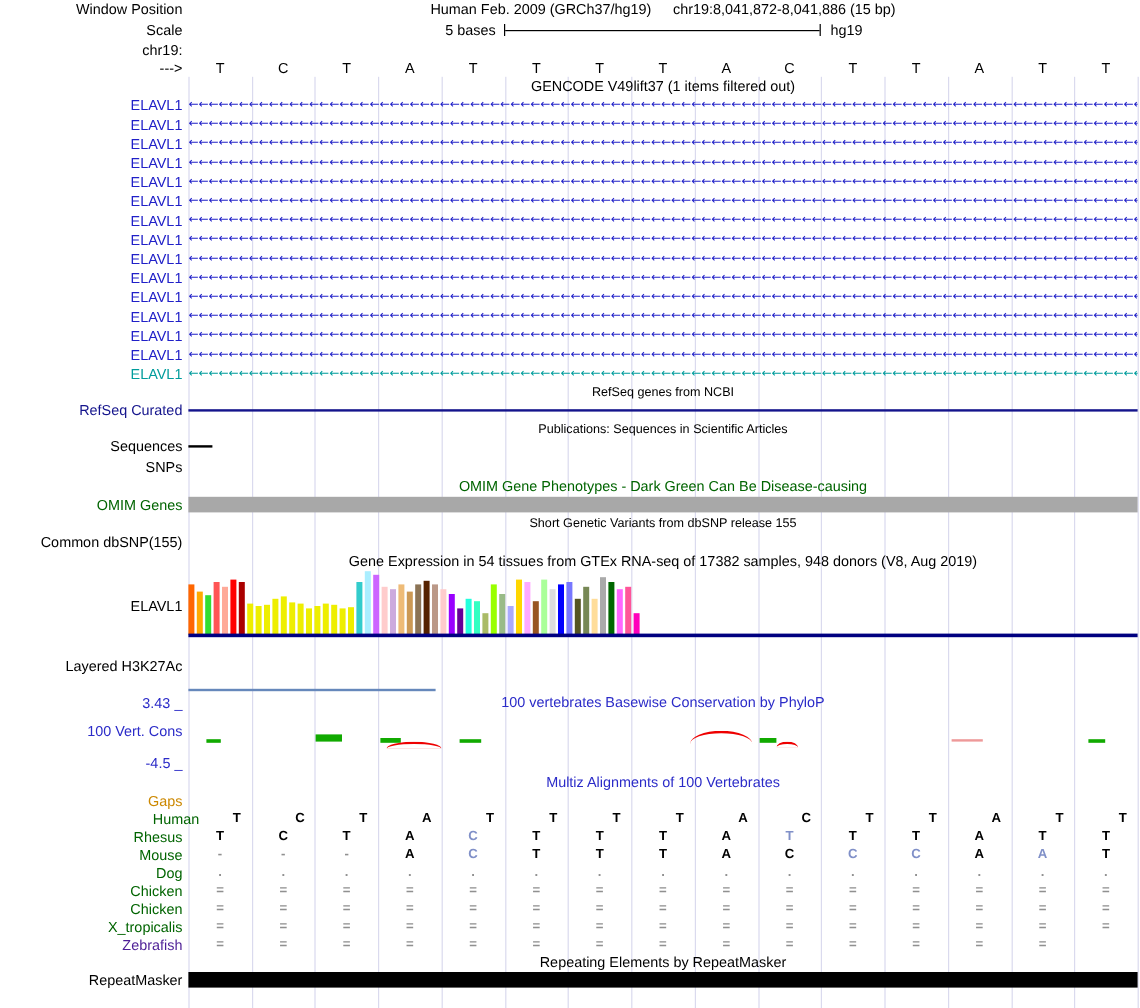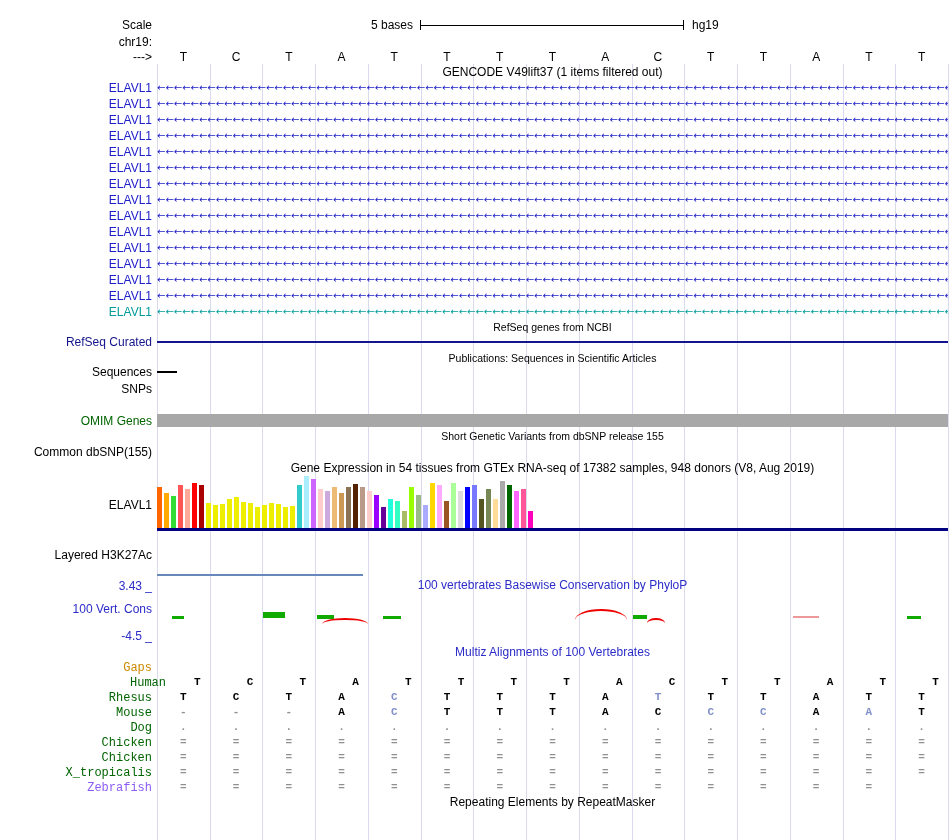--- a/index.html
+++ b/index.html
@@ -28,21 +28,21 @@
   .refseq-line{top:7px;height:2px;background:#14148C;}
   .seq-line{top:6px;width:20px;height:2px;background:#000;}
   .omim-bar{top:1px;height:13px;background:#A8A8A8;}
   .repeat-bar{top:1px;height:13px;background:#000;}
   .gtexbars{position:absolute;left:157px;top:476px;width:791px;height:53px;}
   .gtexbar{position:absolute;bottom:0;width:5px;}
   .gtex-baseline{position:absolute;left:157px;top:528px;width:791px;height:3px;background:#000080;}
   .h3k-line{position:absolute;left:157px;top:574px;width:206px;height:2px;background:#6688BB;}
   .consarea{position:absolute;left:157px;top:593px;width:791px;height:46px;}
   .consmark{position:absolute;}
-  .mzrow{height:15px;font-family:Liberation Mono, monospace;}
+  .mzrow{height:15px;}
   .mzcell{position:absolute;top:0;text-align:center;font-size:11px;font-weight:bold;line-height:15px;}
 </style>
 </head>
 <body>
 
 <div class="browser">
 
   <div class="gridlines">
       <div class="gridline" style="left: 0px;"></div>
       <div class="gridline" style="left: 52.73px;"></div>
@@ -55,20 +55,27 @@
       <div class="gridline" style="left: 421.87px;"></div>
       <div class="gridline" style="left: 474.6px;"></div>
       <div class="gridline" style="left: 527.33px;"></div>
       <div class="gridline" style="left: 580.07px;"></div>
       <div class="gridline" style="left: 632.8px;"></div>
       <div class="gridline" style="left: 685.53px;"></div>
       <div class="gridline" style="left: 738.27px;"></div>
       <div class="gridline" style="left: 791px;"></div>
     </div>
 
+  <div class="row" style="top:1px;height:14px">
+    <div class="lbl">Window Position</div>
+    <div class="ta flexc">
+      <span>Human Feb. 2009 (GRCh37/hg19)</span>
+      <span>chr19:8,041,872-8,041,886 (15 bp)</span>
+    </div>
+  </div>
 
   <div class="row" style="top:18px;height:14px">
     <div class="lbl">Scale</div>
     <div class="ta">
       <span class="abs" style="left:160px;width:96px;text-align:right">5 bases</span>
       <div class="scalebar">
         <div class="scaleline"></div>
       </div>
       <span class="abs" style="left:535px">hg19</span>
     </div>
@@ -176,20 +183,21 @@
     <div class="lbl">SNPs</div>
   </div>
 
   <div class="row" style="top:365px;height:14px">
     <div class="lbl">Sequences</div>
     <div class="ta">
         <div class="hline seq-line"></div>
       </div>
   </div>
 
+  <div class="trow t-green" style="top:399px">OMIM Gene Phenotypes - Dark Green Can Be Disease-causing</div>
   <div class="row" style="top:413px;height:15px">
     <div class="lbl t-green">OMIM Genes</div>
     <div class="ta">
         <div class="hline omim-bar"></div>
       </div>
   </div>
 
   <div class="trow title-sm" style="top:430px">Short Genetic Variants from dbSNP release 155</div>
   <div class="row" style="top:445px;height:14px">
     <div class="lbl">Common dbSNP(155)</div>
@@ -425,35 +433,41 @@
           <div class="mzcell" style="left: 421.87px; width: 52.73px; color: rgb(144, 144, 144);">=</div>
           <div class="mzcell" style="left: 474.6px; width: 52.73px; color: rgb(144, 144, 144);">=</div>
           <div class="mzcell" style="left: 527.33px; width: 52.73px; color: rgb(144, 144, 144);">=</div>
           <div class="mzcell" style="left: 580.07px; width: 52.73px; color: rgb(144, 144, 144);">=</div>
           <div class="mzcell" style="left: 632.8px; width: 52.73px; color: rgb(144, 144, 144);">=</div>
           <div class="mzcell" style="left: 685.53px; width: 52.73px; color: rgb(144, 144, 144);">=</div>
           <div class="mzcell" style="left: 738.27px; width: 52.73px; color: rgb(144, 144, 144);">=</div>
         </div>
       </div>
       <div class="row mzrow" style="top: 780px;">
-        <div class="lbl" style="color: #8b5cf6;">Zebrafish</div>
+        <div class="lbl" style="color: #4c1d95;">Zebrafish</div>
         <div class="ta">
           <div class="mzcell" style="left: 0px; width: 52.73px; color: rgb(144, 144, 144);">=</div>
           <div class="mzcell" style="left: 52.73px; width: 52.73px; color: rgb(144, 144, 144);">=</div>
           <div class="mzcell" style="left: 105.47px; width: 52.73px; color: rgb(144, 144, 144);">=</div>
           <div class="mzcell" style="left: 158.2px; width: 52.73px; color: rgb(144, 144, 144);">=</div>
           <div class="mzcell" style="left: 210.93px; width: 52.73px; color: rgb(144, 144, 144);">=</div>
           <div class="mzcell" style="left: 263.67px; width: 52.73px; color: rgb(144, 144, 144);">=</div>
           <div class="mzcell" style="left: 316.4px; width: 52.73px; color: rgb(144, 144, 144);">=</div>
           <div class="mzcell" style="left: 369.13px; width: 52.73px; color: rgb(144, 144, 144);">=</div>
           <div class="mzcell" style="left: 421.87px; width: 52.73px; color: rgb(144, 144, 144);">=</div>
           <div class="mzcell" style="left: 474.6px; width: 52.73px; color: rgb(144, 144, 144);">=</div>
           <div class="mzcell" style="left: 527.33px; width: 52.73px; color: rgb(144, 144, 144);">=</div>
           <div class="mzcell" style="left: 580.07px; width: 52.73px; color: rgb(144, 144, 144);">=</div>
           <div class="mzcell" style="left: 632.8px; width: 52.73px; color: rgb(144, 144, 144);">=</div>
           <div class="mzcell" style="left: 685.53px; width: 52.73px; color: rgb(144, 144, 144);">=</div>
         </div>
       </div>
     </div>
 
   <div class="trow" style="top:796px">Repeating Elements by RepeatMasker</div>
+  <div class="row" style="top:809px;height:15px">
+    <div class="lbl">RepeatMasker</div>
+    <div class="ta">
+        <div class="hline repeat-bar"></div>
+      </div>
+  </div>
 
 </div>
 
 </body></html>

